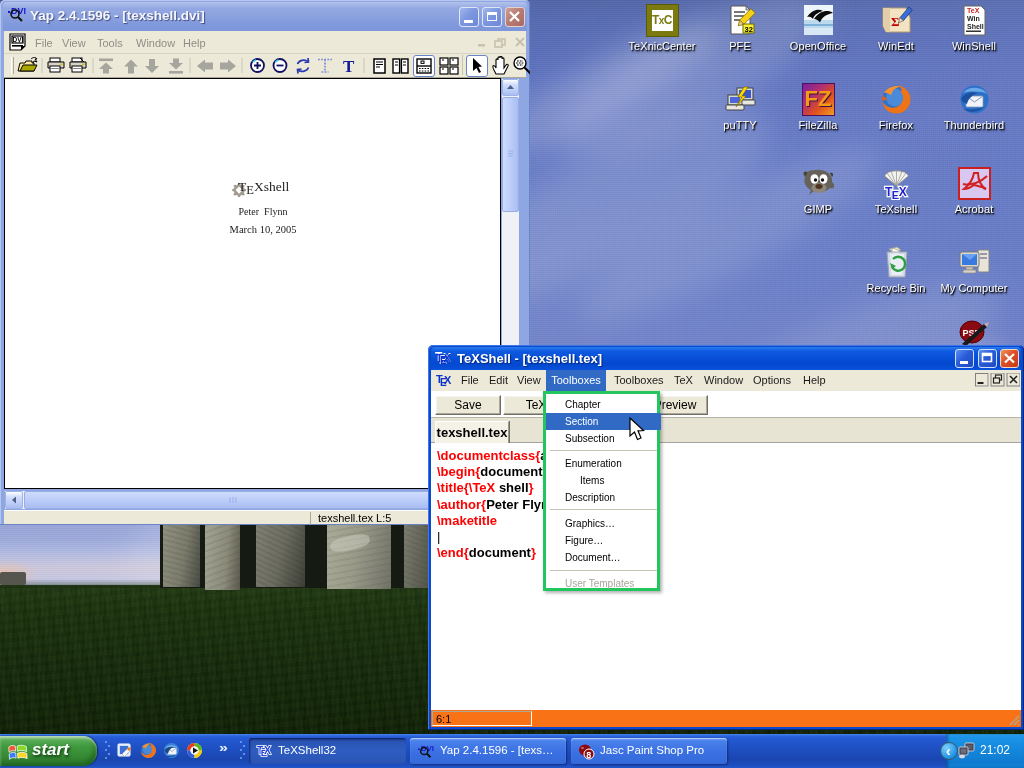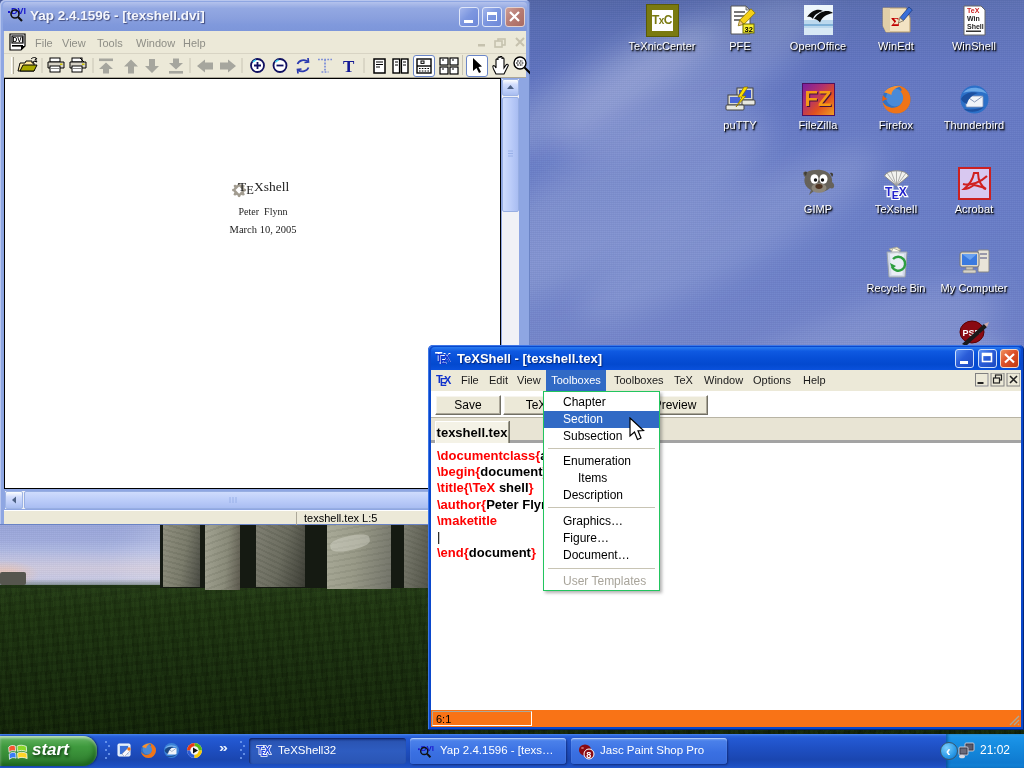--- a/index.html
+++ b/index.html
@@ -493,21 +493,21 @@
   </div>
   <div class="sthumbh" style="left:24px; top:491px; width:420px; height:18px;">
     <svg width="418" height="16" viewBox="0 0 418 16">
         <g stroke="#98b0e8">
           <path d="M205 5 L205 11 M208 5 L208 11 M211 5 L211 11"></path>
         </g>
       </svg>
   </div>
 
   <div class="abs" style="left:4px; top:510px; width:522px; height:14px; background:#ece9d8; border-top:1px solid #fff; font-size:11px; color:#000;">
-    <div class="abs" style="left:292px; top:1px; width:157px; height:13px; border-left:1px solid #aca899;">
+    <div class="abs" style="left:306px; top:1px; width:157px; height:13px; border-left:1px solid #aca899;">
       <span style="position:absolute; left:7px; top:0px;">texshell.tex L:5</span>
     </div>
   </div>
 </div>
 
 <div class="win" style="left:428px; top:345px; width:596px; height:385px; background:#0a48cc; border-radius:5px 5px 0 0; overflow:hidden;
      box-shadow: inset -1px -1px 0 #03277a, inset 1px 1px 0 #3d77e8;">
 
   <div class="abs" style="left:3px; top:2px; width:590px; height:23px; border-radius:4px 4px 0 0;
        background:linear-gradient(#2a7cf0 0%, #0f5ae2 18%, #0850d8 45%, #0349cf 75%, #0a51dc 100%);">
@@ -572,21 +572,21 @@
       </svg>
     </div>
   </div>
 
   <div class="abs" style="left:3px; top:46px; width:590px; height:26px; background:#fff;">
     <div class="cbtn" style="left:4px; top:4px; width:66px; height:20px; line-height:18px;">Save</div>
     <div class="cbtn" style="left:72px; top:4px; width:66px; height:20px; line-height:18px;">TeX</div>
     <div class="cbtn" style="left:211px; top:4px; width:66px; height:20px; line-height:18px;">Preview</div>
   </div>
 
-  <div class="abs" style="left:3px; top:72px; width:590px; height:26px; background:#e8e4d4; border-top:1px solid #b8b4a4; border-bottom:3px solid #a3a3a3;">
+  <div class="abs" style="left:3px; top:72px; width:590px; height:26px; background:#e8e4d4; border-top:1px solid #b8b4a4; border-bottom:1px solid #a3a3a3;">
     <div class="abs" style="left:4px; top:3px; width:74px; height:22px; background:#f4f2e6; border:1px solid #9a9888; border-bottom:none; border-top-color:#fff; border-left-color:#fff;
          font-size:13px; font-weight:bold; color:#000; text-align:center; line-height:21px; box-shadow:1px 0 0 #716f64;">texshell.tex</div>
   </div>
 
   <div class="abs" style="left:3px; top:98px; width:590px; height:267px; background:#fff; font-weight:bold; font-size:13px; white-space:nowrap; overflow:hidden;">
     <div class="abs" style="left:6px; top:5px; line-height:16.2px;">
       <div><span class="red">\documentclass{</span><span class="blk">a</span></div>
       <div><span class="red">\begin{</span><span class="blk">document</span><span class="red">}</span></div>
       <div><span class="red">\title{\TeX </span><span class="blk">shell</span><span class="red">}</span></div>
       <div><span class="red">\author{</span><span class="blk">Peter Flynn</span></div>
@@ -601,21 +601,21 @@
       <span style="position:absolute; left:3px; top:1px;">6:1</span>
     </div>
     <svg class="abs" style="right:1px; top:4px;" width="12" height="12" viewBox="0 0 12 12">
         <g stroke="#aca899" stroke-width="1.4">
           <path d="M11 2 L2 11 M11 6 L6 11 M11 10 L10 11"></path>
         </g>
       </svg>
   </div>
 </div>
 
-<div class="abs" style="left:543px; top:391px; width:117px; height:200px; background:#fff; border:1px solid #22c55e; font-size:12px; color:#000; box-shadow:2px 2px 3px rgba(60,60,60,0.4);">
+<div class="abs" style="left:543px; top:391px; width:117px; height:200px; background:#fff; border:3px solid #22c55e; font-size:10px; color:#000; box-shadow:2px 2px 3px rgba(60,60,60,0.4);">
   <div class="abs" style="left:1px; top:2px; width:113px; height:17px; line-height:17px;"><span style="margin-left:18px;">Chapter</span></div>
   <div class="abs" style="left:0px; top:19px; width:115px; height:17px; line-height:17px; background:#316ac5; color:#fff;"><span style="margin-left:19px;">Section</span></div>
   <div class="abs" style="left:1px; top:36px; width:113px; height:17px; line-height:17px;"><span style="margin-left:18px;">Subsection</span></div>
   <div class="abs" style="left:4px; top:55.5px; width:107px; height:1px; background:#c8c4b4;"></div>
   <div class="abs" style="left:1px; top:61px; width:113px; height:17px; line-height:17px;"><span style="margin-left:18px;">Enumeration</span></div>
   <div class="abs" style="left:1px; top:78px; width:113px; height:17px; line-height:17px;margin-left:15px;"><span style="margin-left:18px;">Items</span></div>
   <div class="abs" style="left:1px; top:95px; width:113px; height:17px; line-height:17px;"><span style="margin-left:18px;">Description</span></div>
   <div class="abs" style="left:4px; top:115px; width:107px; height:1px; background:#c8c4b4;"></div>
   <div class="abs" style="left:1px; top:121px; width:113px; height:17px; line-height:17px;"><span style="margin-left:18px;">Graphics…</span></div>
   <div class="abs" style="left:1px; top:138px; width:113px; height:17px; line-height:17px;"><span style="margin-left:18px;">Figure…</span></div>

